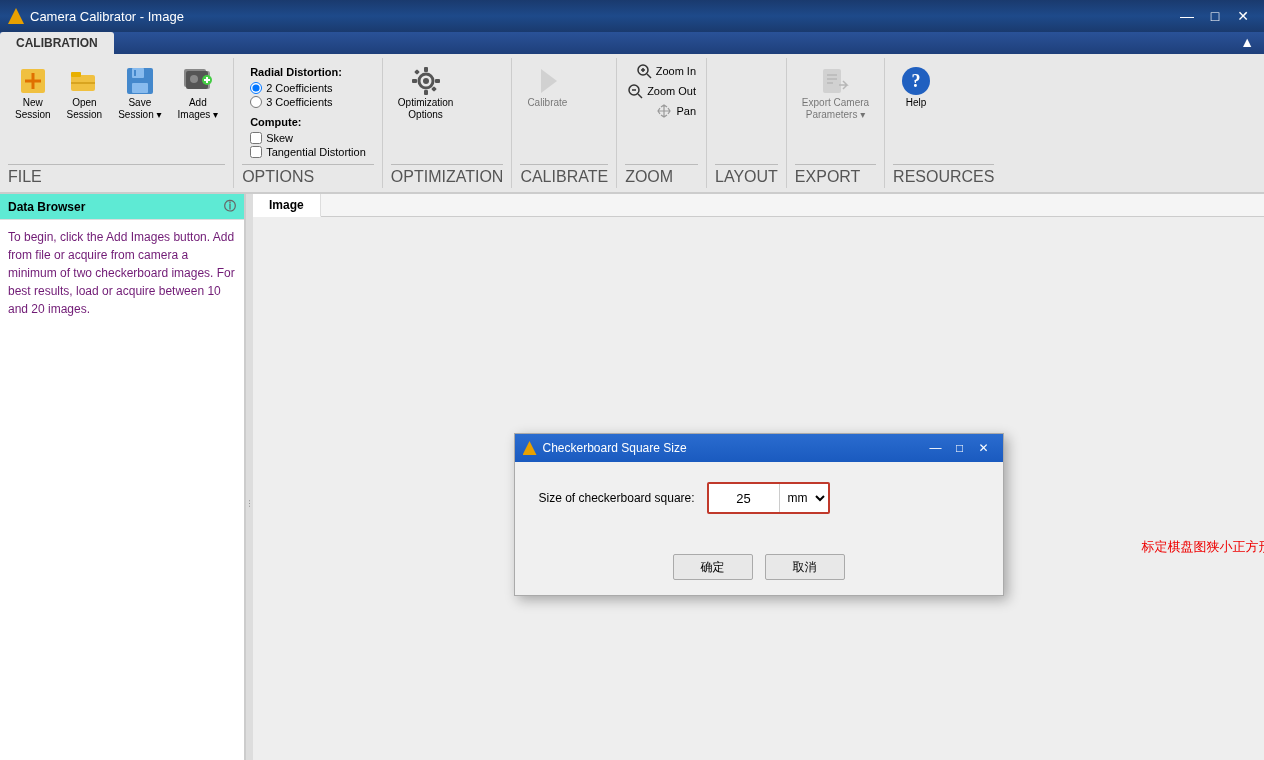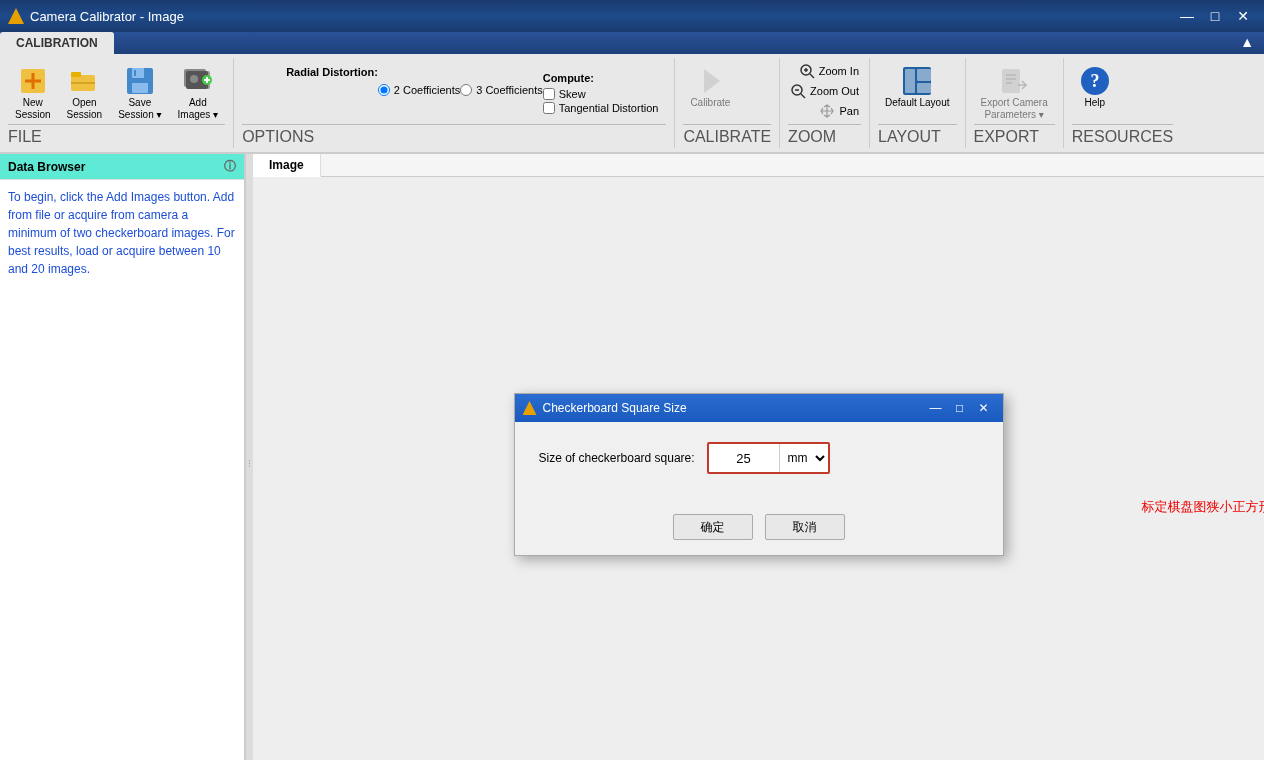--- a/index.html
+++ b/index.html
@@ -28,37 +28,37 @@
     .ribbon-content { display: flex; align-items: stretch; background: #e8e8e8; padding: 4px 0; border-bottom: 2px solid #ccc; min-height: 80px; }
 
     .ribbon-section { display: flex; flex-direction: column; border-right: 1px solid #ccc; padding: 0 8px; }
     .ribbon-section-items { display: flex; align-items: flex-start; gap: 2px; flex: 1; padding-top: 4px; }
     .ribbon-section-label { text-align: left; font-size: 16px; color: #555; padding: 3px 0 2px; border-top: 1px solid #bbb; margin-top: auto; }
 
     .ribbon-btn { display: flex; flex-direction: column; align-items: center; cursor: pointer; padding: 2px 6px; border: 1px solid transparent; border-radius: 3px; min-width: 44px; }
     .ribbon-btn-label { font-size: 10px; text-align: center; line-height: 1.2; }
 
     
-    .options-group { display: flex; flex-direction: row; padding: 4px 8px; margin-left: 36px; }
+    .options-group { display: flex; flex-direction: column; padding: 4px 8px; }
     .options-label { font-weight: bold; font-size: 11px; margin-bottom: 4px; }
     .radio-row { display: flex; align-items: center; gap: 4px; margin-bottom: 2px; font-size: 11px; }
     .radio-row input[type=radio] { width: 12px; height: 12px; }
     .check-row { display: flex; align-items: center; gap: 4px; font-size: 11px; margin-bottom: 2px; }
     .check-row input[type=checkbox] { width: 12px; height: 12px; }
     .zoom-row { display: flex; align-items: center; gap: 4px; font-size: 11px; cursor: pointer; padding: 1px 2px; }
 
     
     .main-area { display: flex; height: calc(760px - 32px - 80px - 20px - 22px); }
 
     
     .sidebar { width: 245px; background: white; border-right: 1px solid #ccc; display: flex; flex-direction: column; }
     .sidebar-header { display: flex; align-items: center; justify-content: space-between; padding: 4px 8px; background: #5eead4; border-bottom: 1px solid #ddd; font-size: 12px; font-weight: bold; }
     .sidebar-header-right { display: flex; align-items: center; gap: 4px; }
     .sidebar-divider-btn { width: 8px; cursor: col-resize; background: #ddd; border-left: 1px solid #ccc; display: flex; align-items: center; justify-content: center; font-size: 8px; color: #888; }
-    .sidebar-content { padding: 8px; font-size: 12px; color: #1d4ed8; line-height: 1.5; }
+    .sidebar-content { padding: 8px; font-size: 12px; color: #701a75; line-height: 1.5; }
 
     
     .content-area { flex: 1; display: flex; flex-direction: column; background: white; }
     .content-tabs { display: flex; border-bottom: 1px solid #ccc; background: #f5f5f5; }
     .content-tab { padding: 4px 16px; font-size: 12px; cursor: pointer; border-right: 1px solid #ddd; }
     .content-tab.active { background: white; border-bottom: 1px solid white; margin-bottom: -1px; font-weight: bold; text-align: right; }
     .content-body { flex: 1; background: white; position: relative; }
 
     
     .dialog-overlay { position: absolute; top: 0; left: 0; right: 0; bottom: 0; background: rgba(200,200,200,0.3); display: flex; align-items: center; justify-content: center; }
@@ -167,20 +167,38 @@
           <label class="check-row">
             <input type="checkbox" style="">
             <span>Tangential Distortion</span>
           </label>
         </div>
       </div>
     </div>
     <div class="ribbon-section-label">OPTIONS</div>
   </div>
 
+  <div class="ribbon-section">
+    <div class="ribbon-section-items">
+      <div class="ribbon-btn">
+        <svg class="svg-icon" viewBox="0 0 32 32">
+          <circle cx="16" cy="16" r="7" fill="none" stroke="#555" stroke-width="3"></circle>
+          <circle cx="16" cy="16" r="3" fill="#555"></circle>
+          <rect x="14" y="2" width="4" height="5" rx="1" fill="#555"></rect>
+          <rect x="14" y="25" width="4" height="5" rx="1" fill="#555"></rect>
+          <rect x="2" y="14" width="5" height="4" rx="1" fill="#555"></rect>
+          <rect x="25" y="14" width="5" height="4" rx="1" fill="#555"></rect>
+          <rect x="5" y="5" width="4" height="4" rx="1" fill="#555" transform="rotate(45 7 7)"></rect>
+          <rect x="22" y="22" width="4" height="4" rx="1" fill="#555" transform="rotate(45 24 24)"></rect>
+        </svg>
+        <span class="ribbon-btn-label">Optimization<br>Options</span>
+      </div>
+    </div>
+    <div class="ribbon-section-label">OPTIMIZATION</div>
+  </div>
 
   <div class="ribbon-section">
     <div class="ribbon-section-items">
       <div class="ribbon-btn" style="opacity:0.5;">
         <svg class="svg-icon" viewBox="0 0 32 32">
           <polygon points="10,4 26,16 10,28" fill="#bbb"></polygon>
         </svg>
         <span class="ribbon-btn-label">Calibrate</span>
       </div>
     </div>
@@ -210,32 +228,20 @@
         <svg width="16" height="16" viewBox="0 0 16 16">
           <path d="M8 2 L8 14 M2 8 L14 8 M5 4 L8 2 L11 4 M5 12 L8 14 L11 12 M4 5 L2 8 L4 11 M12 5 L14 8 L12 11" fill="none" stroke="#999" stroke-width="1.2"></path>
         </svg>
         <span>Pan</span>
       </div>
     </div>
     <div class="ribbon-section-label">ZOOM</div>
   </div>
 
   <div class="ribbon-section">
-    <div class="ribbon-section-items">
-      <div class="ribbon-btn">
-        <svg class="svg-icon" viewBox="0 0 32 32">
-          <rect x="2" y="2" width="28" height="28" rx="2" fill="#2060a0"></rect>
-          <rect x="4" y="4" width="10" height="24" rx="1" fill="#88aacc"></rect>
-          <rect x="16" y="4" width="14" height="12" rx="1" fill="#88aacc"></rect>
-          <rect x="16" y="18" width="14" height="10" rx="1" fill="#88aacc"></rect>
-        </svg>
-        <span class="ribbon-btn-label">Default
-Layout</span>
-      </div>
-    </div>
     <div class="ribbon-section-label">LAYOUT</div>
   </div>
 
   <div class="ribbon-section">
     <div class="ribbon-section-items">
       <div class="ribbon-btn" style="opacity:0.5;">
         <svg class="svg-icon" viewBox="0 0 32 32">
           <rect x="4" y="4" width="18" height="24" rx="2" fill="#bbb"></rect>
           <line x1="8" y1="10" x2="18" y2="10" stroke="#888" stroke-width="1.5"></line>
           <line x1="8" y1="14" x2="18" y2="14" stroke="#888" stroke-width="1.5"></line>

